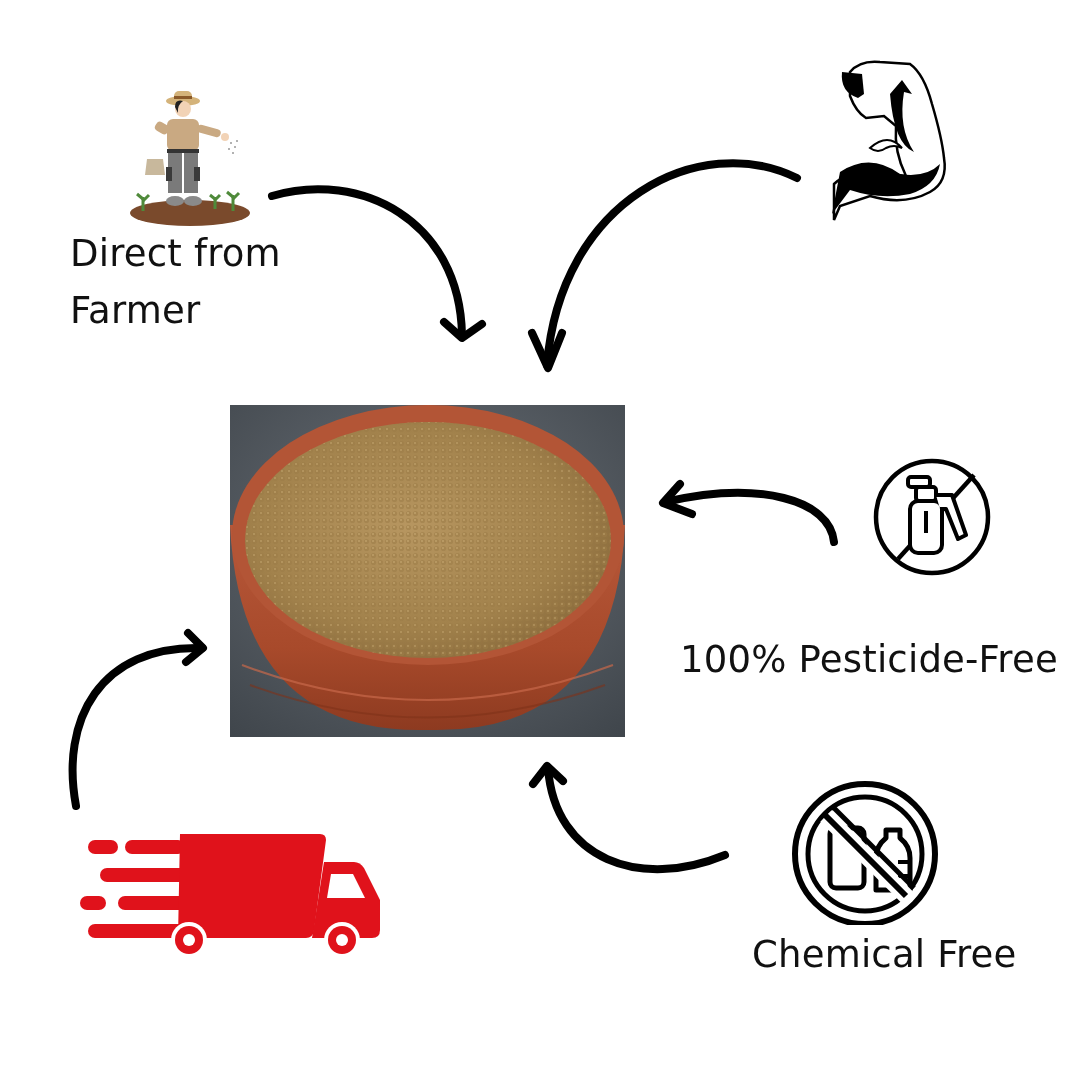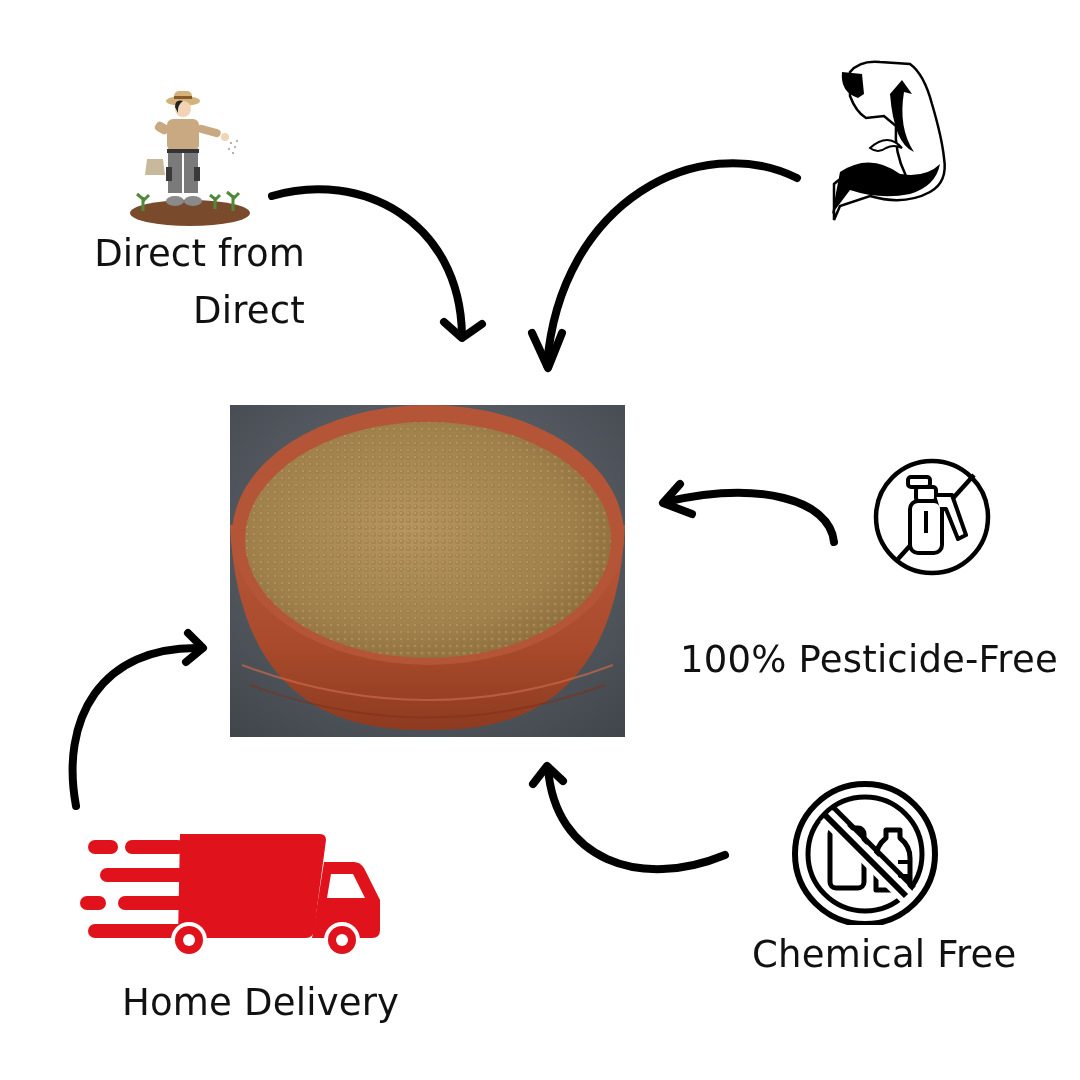--- a/index.html
+++ b/index.html
@@ -1,21 +1,21 @@
 <!DOCTYPE html>
 <html><head>
 <meta charset="utf-8">
 <style>
   html, body { margin:0; padding:0; background:#ffffff; }
   body { width:1080px; height:1080px; position:relative; overflow:hidden;
          font-family:"DejaVu Sans","Liberation Sans",sans-serif; color:#111; }
   .abs { position:absolute; }
   .label { position:absolute; font-size:37px; font-weight:400; letter-spacing:0.2px;
            color:#111; line-height:1.5; white-space:nowrap; }
-  .center { text-align:right; }
+  .center { text-align:left; }
   svg { display:block; }
   #product { left:230px; top:405px; width:395px; height:332px; overflow:hidden; background:#4c5258; }
   #arrows { left:0; top:0; width:1080px; height:1080px; pointer-events:none; }
 </style>
 </head>
 <body>
 
 <svg id="arrows" class="abs" viewBox="0 0 1080 1080">
   <g fill="none" stroke="#000" stroke-width="8" stroke-linecap="round" stroke-linejoin="round">
 
@@ -67,21 +67,21 @@
     <g fill="#999">
         <circle cx="106" cy="58" r="1"></circle>
         <circle cx="110" cy="62" r="1"></circle>
         <circle cx="104" cy="64" r="1"></circle>
         <circle cx="112" cy="56" r="1"></circle>
         <circle cx="108" cy="68" r="1"></circle>
       </g>
   </svg>
   <div class="label center" style="left:0;top:145px;width:235px;line-height:57px;">
     <div>Direct from</div>
-    <div>Direct</div>
+    <div>Farmer</div>
   </div>
 </div>
 
 <div class="abs" style="left:790px;top:50px;width:170px;height:260px;">
   <svg class="abs" style="left:30px;top:2px;" width="130" height="175" viewBox="0 0 130 175">
     <path d="M30 20 q10 -12 30 -10 l30 2 q14 10 22 40 q10 34 12 54 q4 24 -14 34 q-26 14 -60 4 l-30 10 l-6 14 l0 -36 q6 -6 14 -8 q18 -14 44 -4 q6 4 14 4 q-12 -24 -10 -50 l-12 -10 l-18 2 q-10 -6 -16 -22 z" fill="#fff" stroke="#000" stroke-width="2.5"></path>
     <path d="M22 20 q-2 20 16 26 l6 -4 l-2 -20 z" fill="#000"></path>
     <path d="M70 42 l12 -14 l10 14 l-8 -2 q-6 36 10 60 q-20 -8 -24 -58 z" fill="#000"></path>
     <path d="M20 120 q30 -20 60 2 q26 4 40 -10 q-4 22 -30 30 q-30 6 -60 -4 l-18 24 z" fill="#000"></path>
     <path d="M50 96 q18 -16 32 0 q-8 -4 -16 0 q-8 6 -16 0 z" fill="#fff" stroke="#000" stroke-width="2"></path>
@@ -161,14 +161,13 @@
       <path d="M244 30 h30 q6 0 10 6 l16 32 v30 q0 8 -8 8 h-60 z"></path>
     </g>
     <path d="M251 42 h22 l12 24 h-38 z" fill="#fff"></path>
     <circle cx="109" cy="108" r="18" fill="#fff"></circle>
     <circle cx="109" cy="108" r="14" fill="#e0121b"></circle>
     <circle cx="109" cy="108" r="6" fill="#fff"></circle>
     <circle cx="262" cy="108" r="18" fill="#fff"></circle>
     <circle cx="262" cy="108" r="14" fill="#e0121b"></circle>
     <circle cx="262" cy="108" r="6" fill="#fff"></circle>
   </svg>
-  <div class="label" style="left:47px;top:145px;">Home Delivery</div>
 </div>
 
 </body></html>

